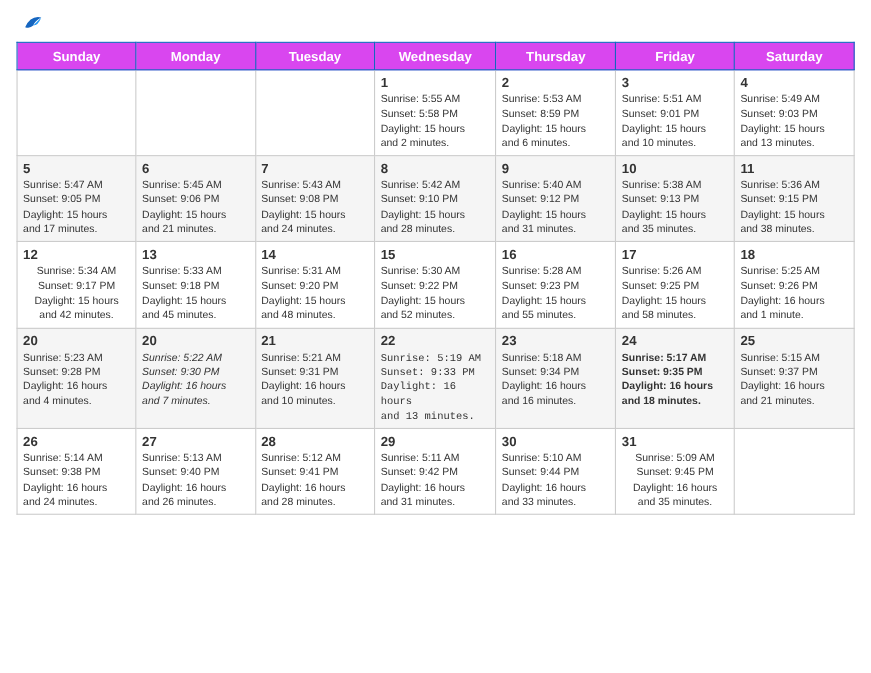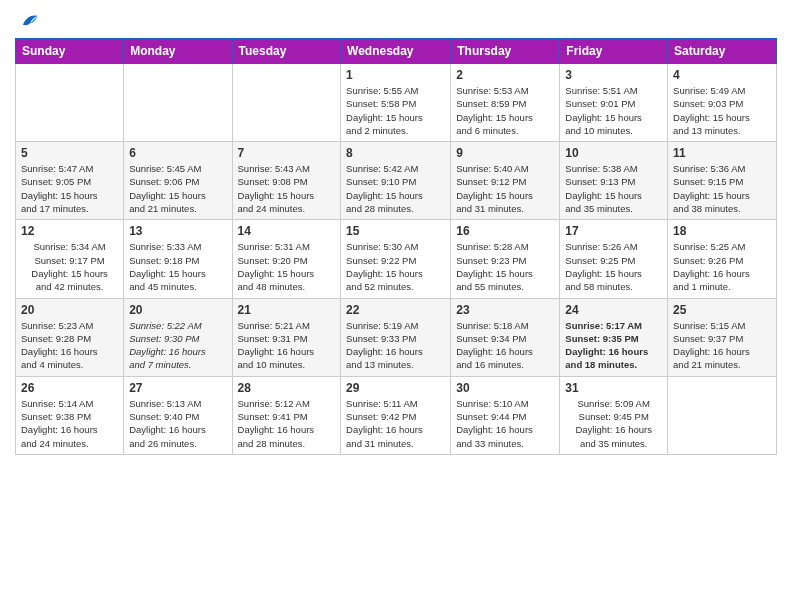--- a/index.html
+++ b/index.html
@@ -51,26 +51,26 @@
     .location-title {
       font-size: 16px;
       color: #555;
     }
     .calendar-table {
       width: 100%;
       border-collapse: collapse;
       border: 1px solid #ccc;
     }
     .calendar-table th {
-      background-color: #a21caf;
+      background-color: #d946ef;
       color: #fff;
       font-size: 12px;
       font-weight: bold;
       padding: 5px 6px;
-      text-align: left;
+      text-align: center;
       border: 1px solid #1565c0;
     }
     .calendar-table td {
       vertical-align: top;
       padding: 4px 5px;
       border: 1px solid #ccc;
       font-size: 10px;
       color: #333;
       width: 113px;
       min-height: 80px;
@@ -284,21 +284,21 @@
         </td>
         <td>
           <span class="day-number">21</span>
           <div class="day-info" style="white-space: pre-line;">Sunrise: 5:21 AM
 Sunset: 9:31 PM
 Daylight: 16 hours
 and 10 minutes.</div>
         </td>
         <td>
           <span class="day-number">22</span>
-          <div class="day-info" style="white-space: pre-line;">Sunrise: 5:19 AM
+          <div class="day-info" style="white-space: pre-line; font-family: Liberation Mono, monospace;">Sunrise: 5:19 AM
 Sunset: 9:33 PM
 Daylight: 16 hours
 and 13 minutes.</div>
         </td>
         <td>
           <span class="day-number">23</span>
           <div class="day-info" style="white-space: pre-line;">Sunrise: 5:18 AM
 Sunset: 9:34 PM
 Daylight: 16 hours
 and 16 minutes.</div>

